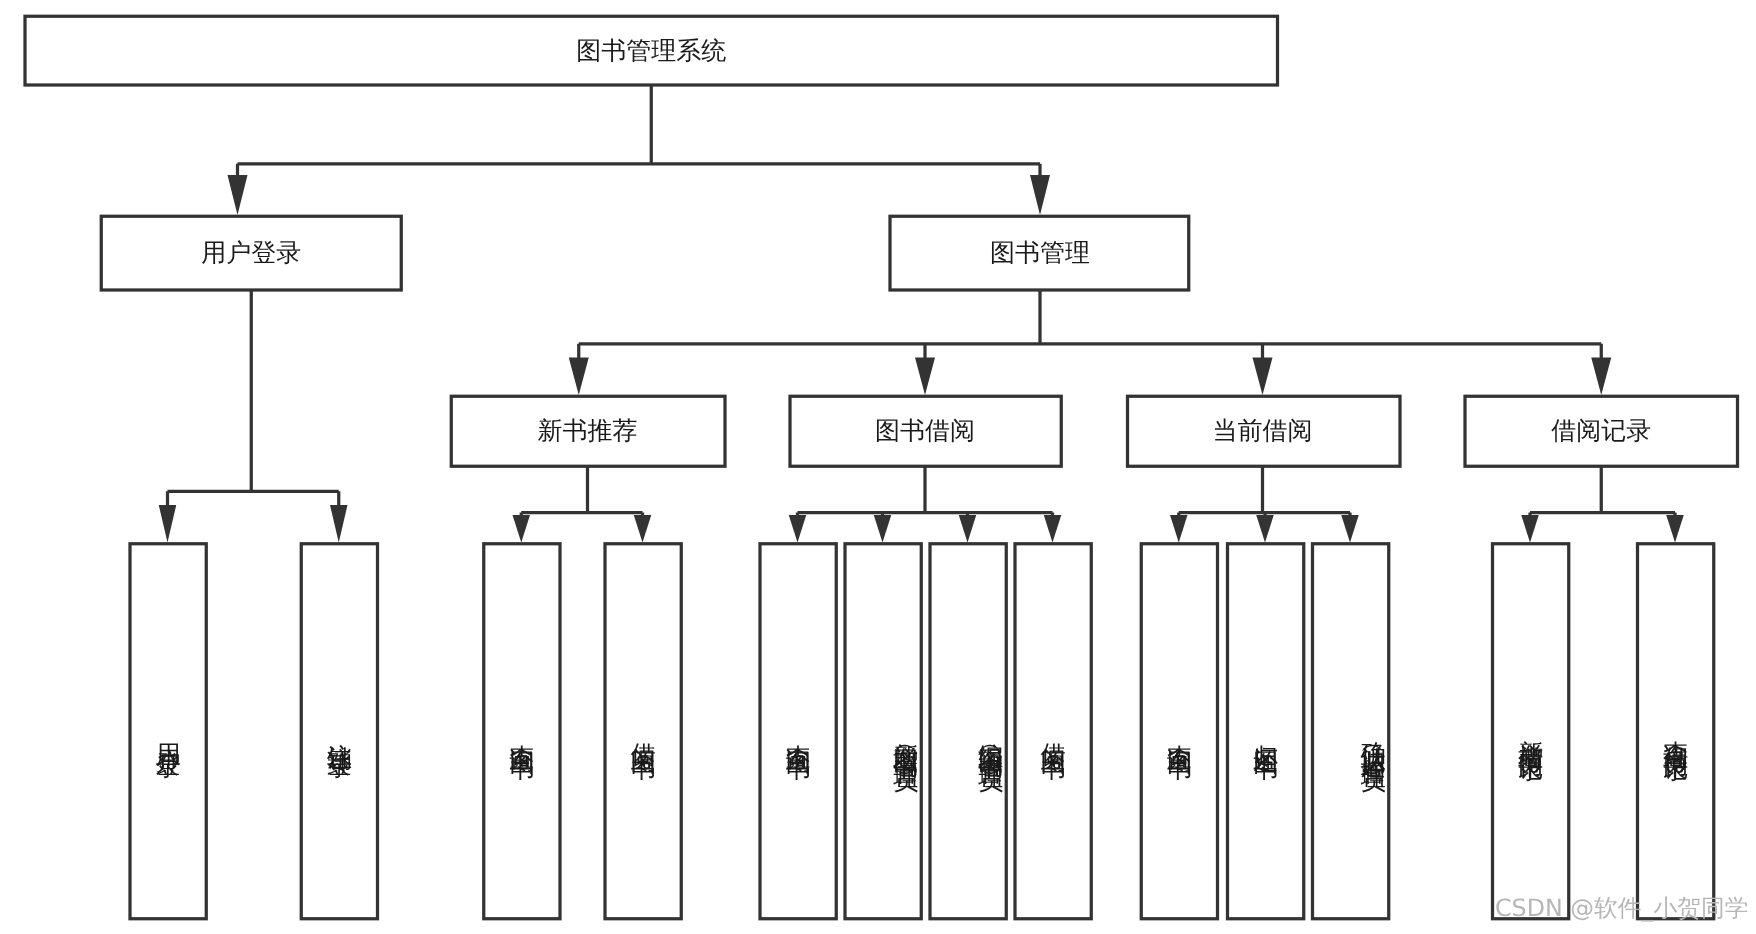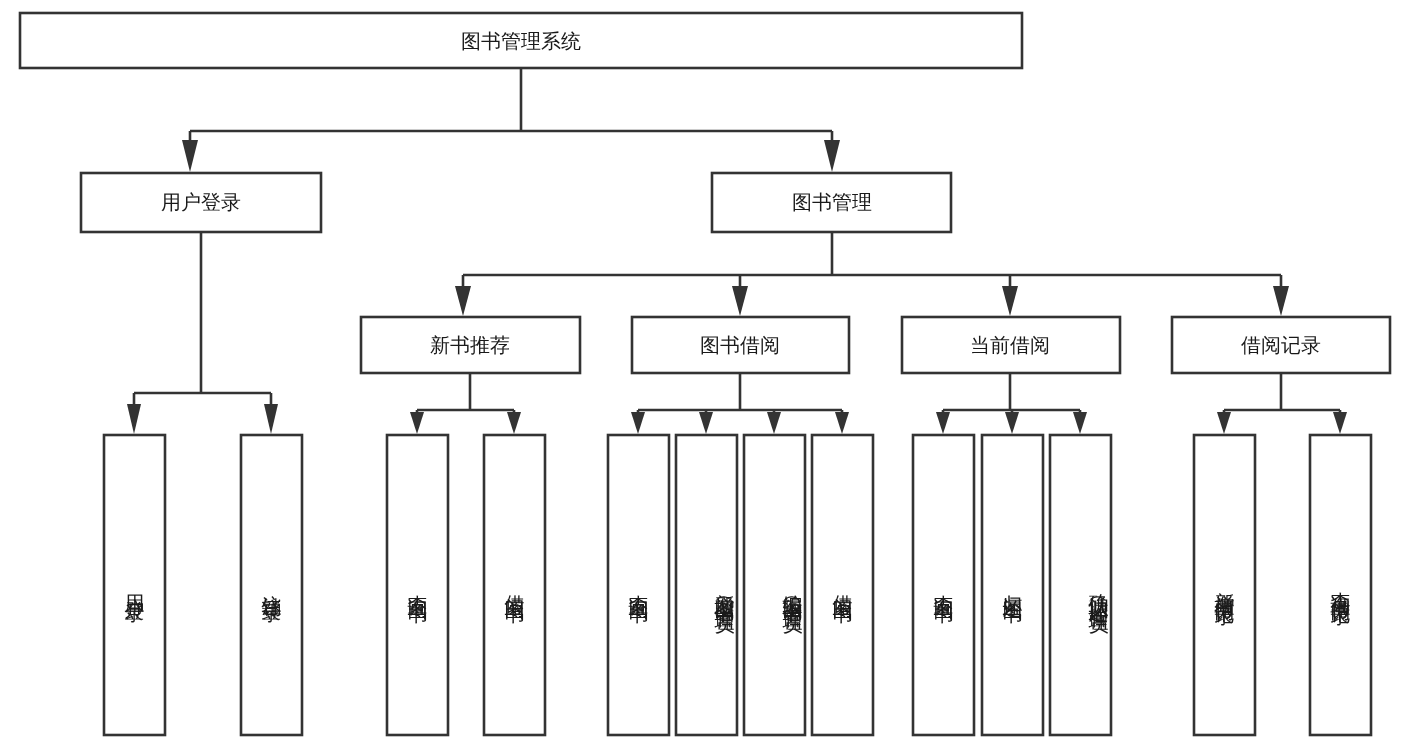--- a/index.html
+++ b/index.html
@@ -216,14 +216,15 @@
   <div class="leaf-label" style="left:744px; top:447px; width:61px; height:288px;">编辑图书（管理员）</div>
   <div class="leaf-label center" style="left:812px; top:435px; width:61px; height:300px;">借阅图书</div>
 
   <div class="leaf-label center" style="left:913px; top:435px; width:61px; height:300px;">查询图书</div>
   <div class="leaf-label center" style="left:982px; top:435px; width:61px; height:300px;">归还图书</div>
   <div class="leaf-label" style="left:1050px; top:447px; width:61px; height:288px;">确认归还（管理员）</div>
 
   <div class="leaf-label center" style="left:1194px; top:435px; width:61px; height:300px;">新增借阅记录</div>
   <div class="leaf-label center" style="left:1310px; top:435px; width:61px; height:300px;">查询借阅记录</div>
 
+  <div class="watermark" style="left:1196px; top:714px;">CSDN @软件_小贺同学</div>
 
 </div>
 
 </body></html>

